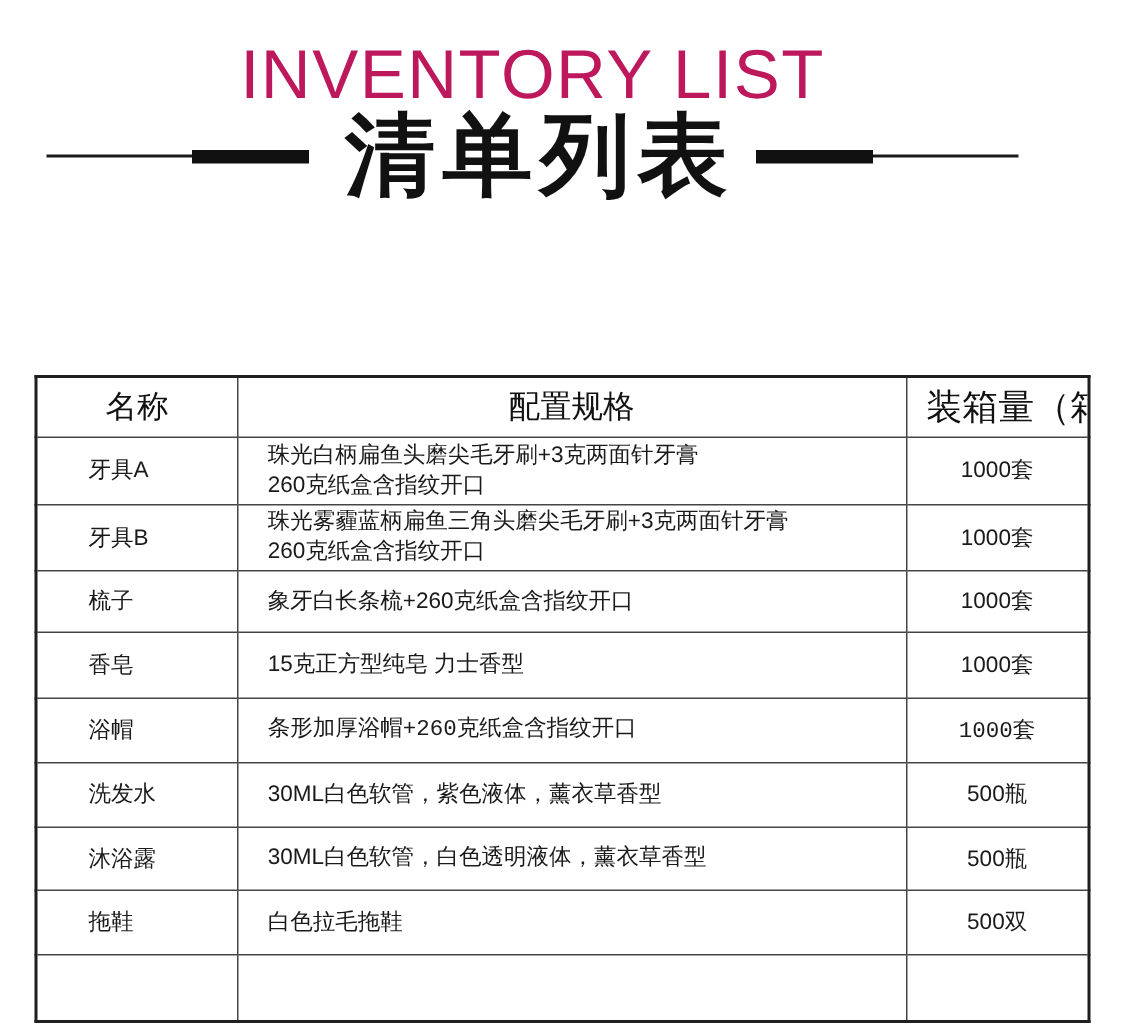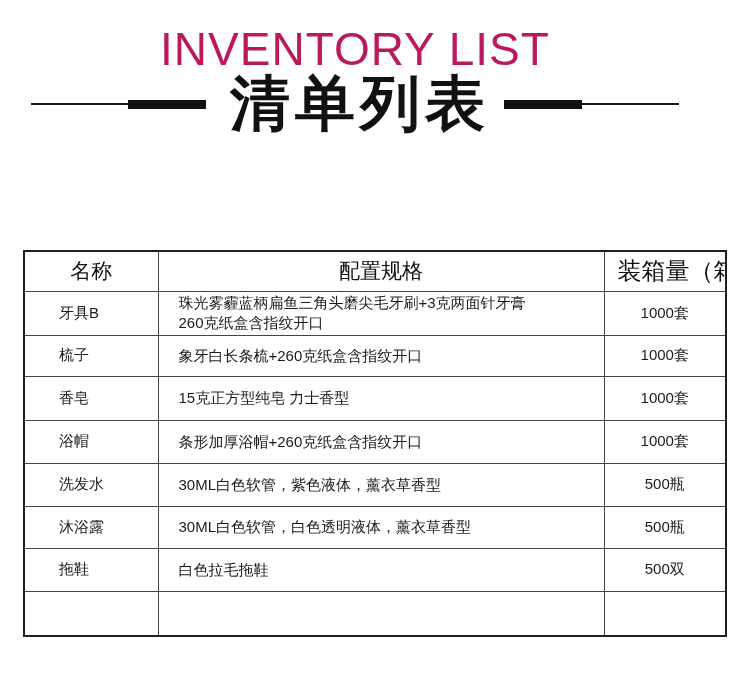--- a/index.html
+++ b/index.html
@@ -99,21 +99,21 @@
   td.qty {
     text-align: center;
     font-size: 15px;
     white-space: nowrap;
   }
   tr.r-2line { height: 45px; }
   tr.r-0 { height: 45px; }
   tr.r-1 { height: 44px; }
   tr.r-2 { height: 41px; }
   tr.r-3 { height: 44px; }
-  tr.r-4 { height: 43px; }
+  tr.r-4 { height: 43px; font-family: Liberation Mono, monospace; }
   tr.r-5 { height: 43px; }
   tr.r-6 { height: 42px; }
   tr.r-7 { height: 43px; }
   tr.r-8 { height: 45px; }
 </style>
 </head>
 <body>
 
 <div class="page">
 
@@ -131,20 +131,26 @@
     <colgroup>
       <col class="c-name">
         <col class="c-spec">
         <col class="c-qty">
     </colgroup>
     <tbody>
       <tr class="hdr">
         <th>名称</th>
         <th>配置规格</th>
         <th class="h-qty">装箱量（箱）</th>
+      </tr>
+      <tr class="r-0 r-2line">
+        <td class="name">牙具A</td>
+        <td class="spec">珠光白柄扁鱼头磨尖毛牙刷+3克两面针牙膏
+260克纸盒含指纹开口</td>
+        <td class="qty">1000套</td>
       </tr>
       <tr class="r-1 r-2line">
         <td class="name">牙具B</td>
         <td class="spec">珠光雾霾蓝柄扁鱼三角头磨尖毛牙刷+3克两面针牙膏
 260克纸盒含指纹开口</td>
         <td class="qty">1000套</td>
       </tr>
       <tr class="r-2">
         <td class="name">梳子</td>
         <td class="spec">象牙白长条梳+260克纸盒含指纹开口</td>

